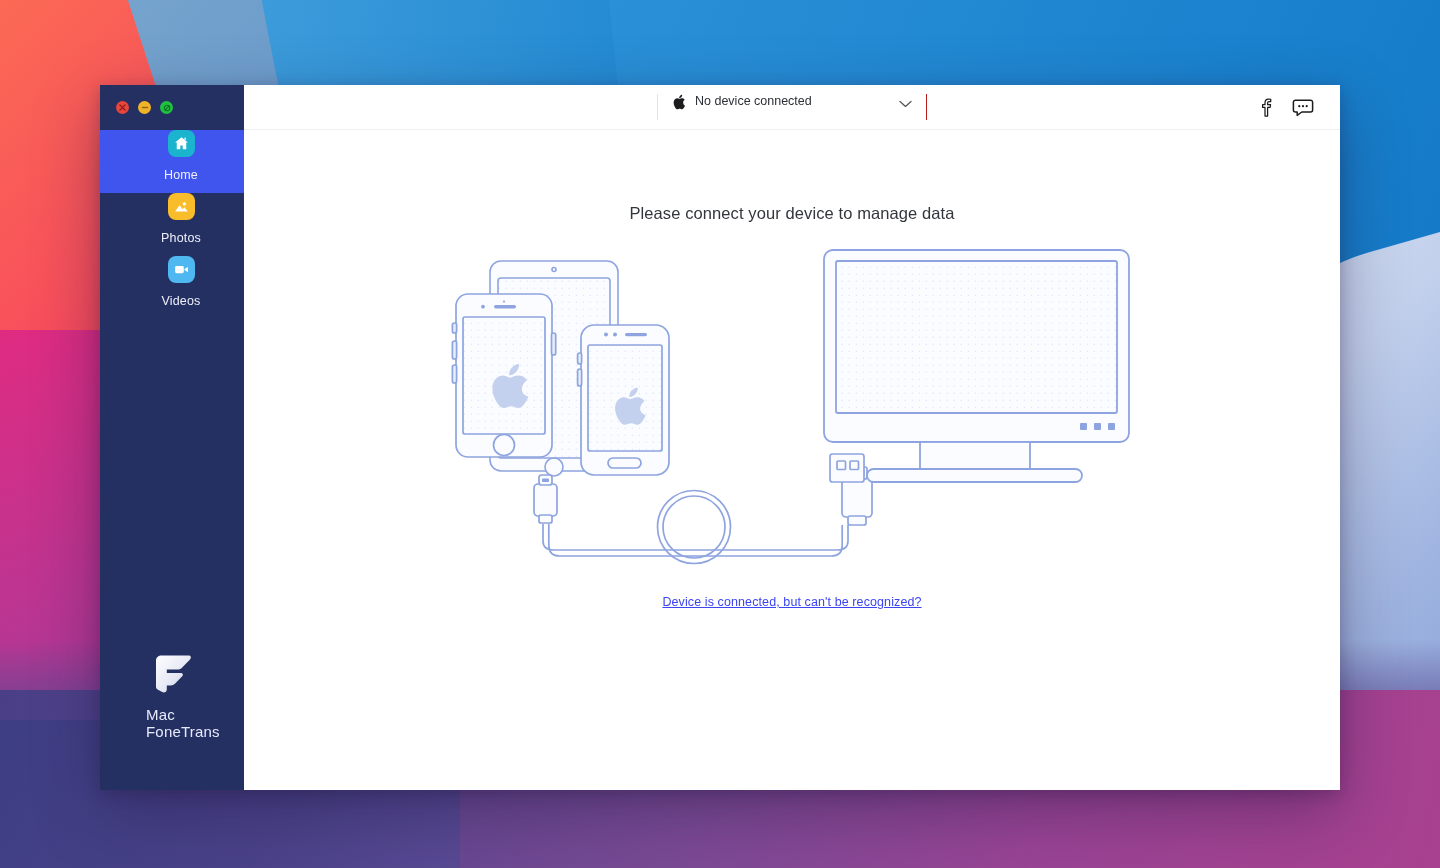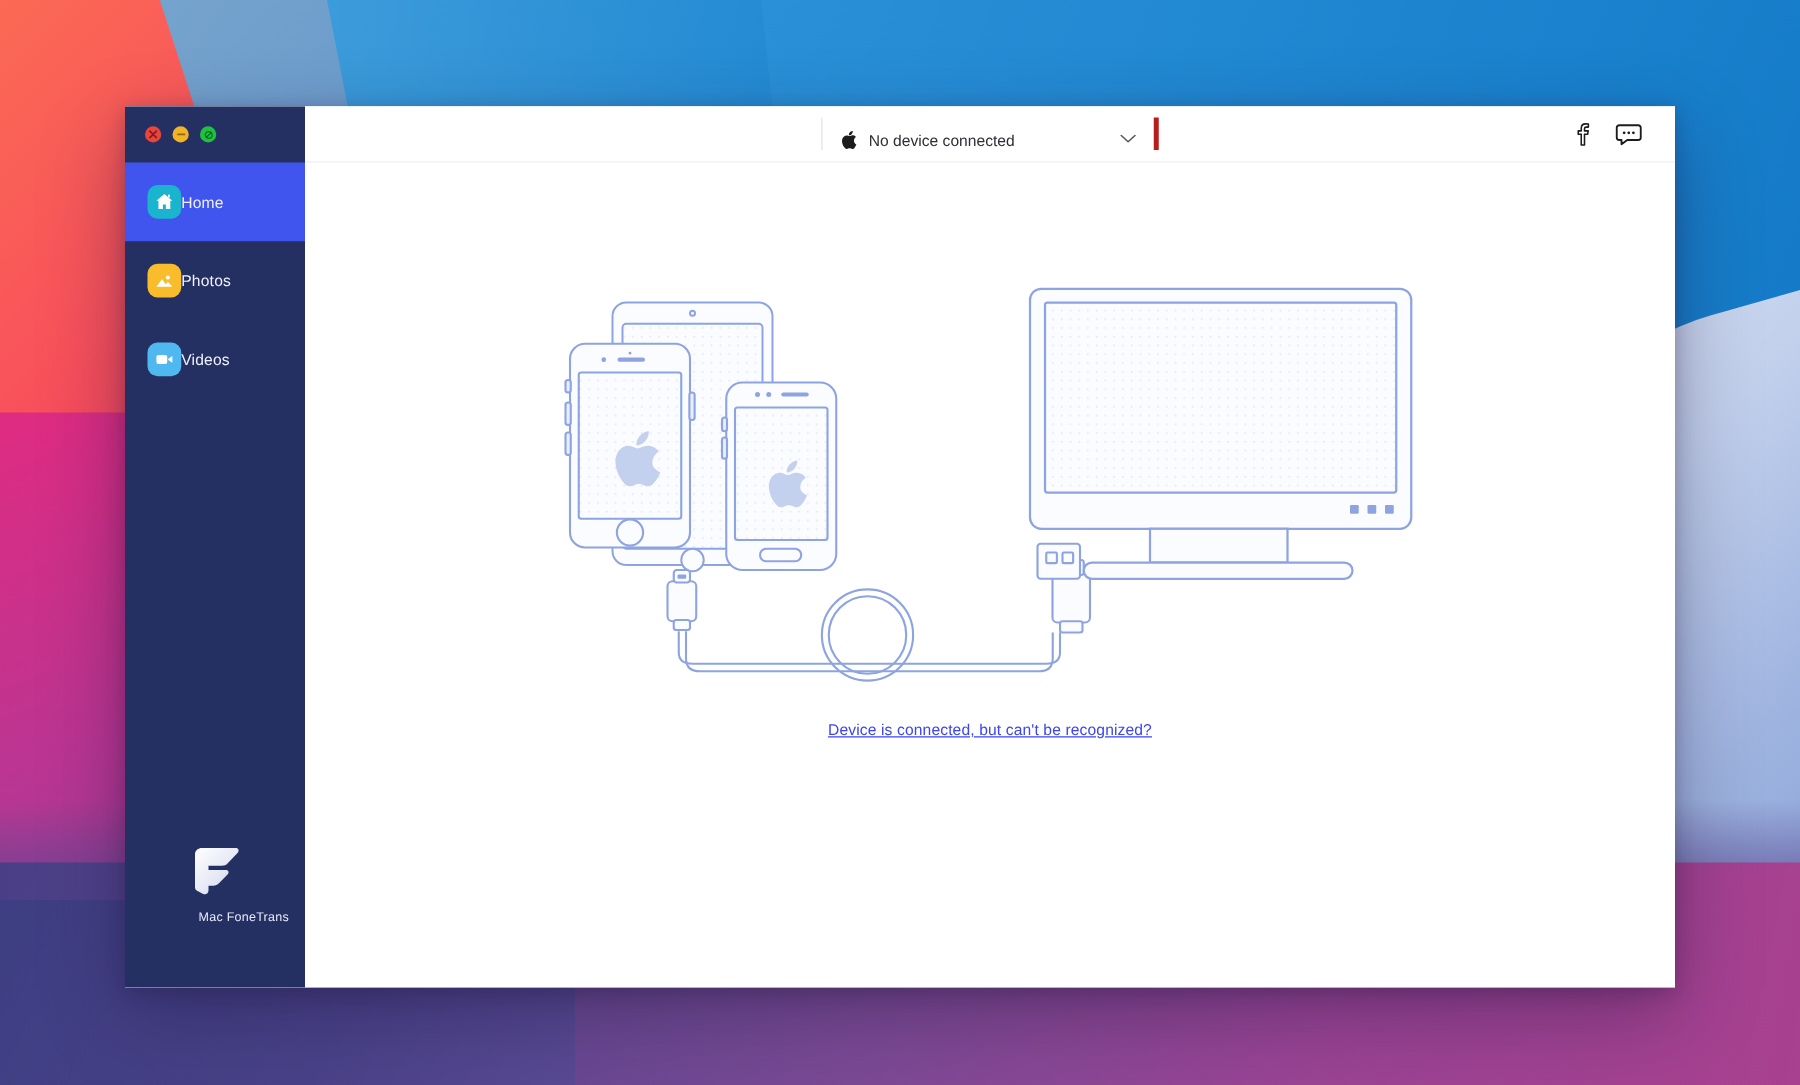--- a/index.html
+++ b/index.html
@@ -104,59 +104,61 @@
   .tl-close  { background:#e8453c; }
   .tl-min    { background:#f0b429; }
   .tl-max    { background:#20c142; }
   .tl svg { display:block; }
 
   .nav-list { display:flex; flex-direction:column; padding-top:0px; }
   .nav-item {
     height:63px;
     display:flex; align-items:center;
     padding-left:18px;
+    gap:11px;
     cursor:pointer;
+    flex-direction:column;
   }
   .nav-item.active { background:#4054ee; }
   .nav-icon {
     width:27px; height:27px; border-radius:8px;
     display:flex; align-items:center; justify-content:center;
     flex:0 0 27px;
   }
   .nav-icon svg { display:block; }
   .nav-label {
     color:#eef0fb; font-size:12.5px; letter-spacing:.15px;
     white-space:nowrap;
   }
 
   .brand {
     margin-top:auto;
     padding-bottom:50px;
     display:flex; flex-direction:column;
     align-items:center; gap:11px;
   }
   .brand-mark { width:50px; height:42px; }
-  .brand-name { color:#e7eafb; font-size:10px; letter-spacing:.2px;margin-left:46px; }
+  .brand-name { color:#e7eafb; font-size:15px; letter-spacing:.2px;margin-left:46px; }
 
   
   #content { flex:1; display:flex; flex-direction:column; background:#fff; position:relative; }
 
   #toolbar {
     height:45px; flex:0 0 45px;
     display:flex; align-items:center;
     border-bottom:1px solid #eef0f4;
     position:relative;
   }
   .device-selector {
     position:absolute; left:50%; transform:translateX(-50%);
-    display:flex; align-items:flex-end;
+    display:flex; align-items:flex-start;
     height:26px;
     padding:0 0 0 14px;
     border-left:1px solid #e2e4ea;
-    border-right:4px solid #b91c1c;
+    border-right:1px solid #b91c1c;
     width:270px;
     cursor:pointer;
   }
   .apple-mark { width:14px; height:16px; flex:0 0 14px; margin-right:9px; }
   .device-label { font-size:12.5px; color:#2c2f36; white-space:nowrap; }
   .chev { margin-left:auto; margin-right:14px; }
 
   .toolbar-right {
     margin-left:auto; display:flex; align-items:center;
     gap:20px; padding-right:26px;
@@ -310,20 +312,21 @@
                      a2 2 0 0 1-2-2 V4.2 a2 2 0 0 1 2-2 Z" fill="none" stroke="#1c1c1e" stroke-width="1.5" stroke-linejoin="round"></path>
             <circle cx="7.3" cy="8.2" r="1.1" fill="#1c1c1e"></circle>
             <circle cx="11.0" cy="8.2" r="1.1" fill="#1c1c1e"></circle>
             <circle cx="14.7" cy="8.2" r="1.1" fill="#1c1c1e"></circle>
           </svg>
         </span>
       </div>
     </div>
 
     <div id="main">
+      <div class="headline">Please connect your device to manage data</div>
 
       <div class="illustration">
         <svg width="700" height="330" viewBox="0 0 700 330" fill="none">
           <defs>
             <pattern id="dots" width="7" height="7" patternUnits="userSpaceOnUse">
               <circle cx="1.3" cy="1.3" r="0.75" fill="#c7d3ef" opacity=".55"></circle>
             </pattern>
             <g id="appleglyph">
               <path d="M7.6 7.0 c0-2.6 2.1-3.8 2.2-3.9 C8.6 1.3 6.8 1.1 6.2 1.1 C4.8 1.0 3.4 2.0 2.6 2.0
                        C1.9 2.0 .7 1.1 -.5 1.1 c-1.5.0-2.9 .9-3.7 2.3 c-1.6 2.8-.4 6.9 1.2 9.2

